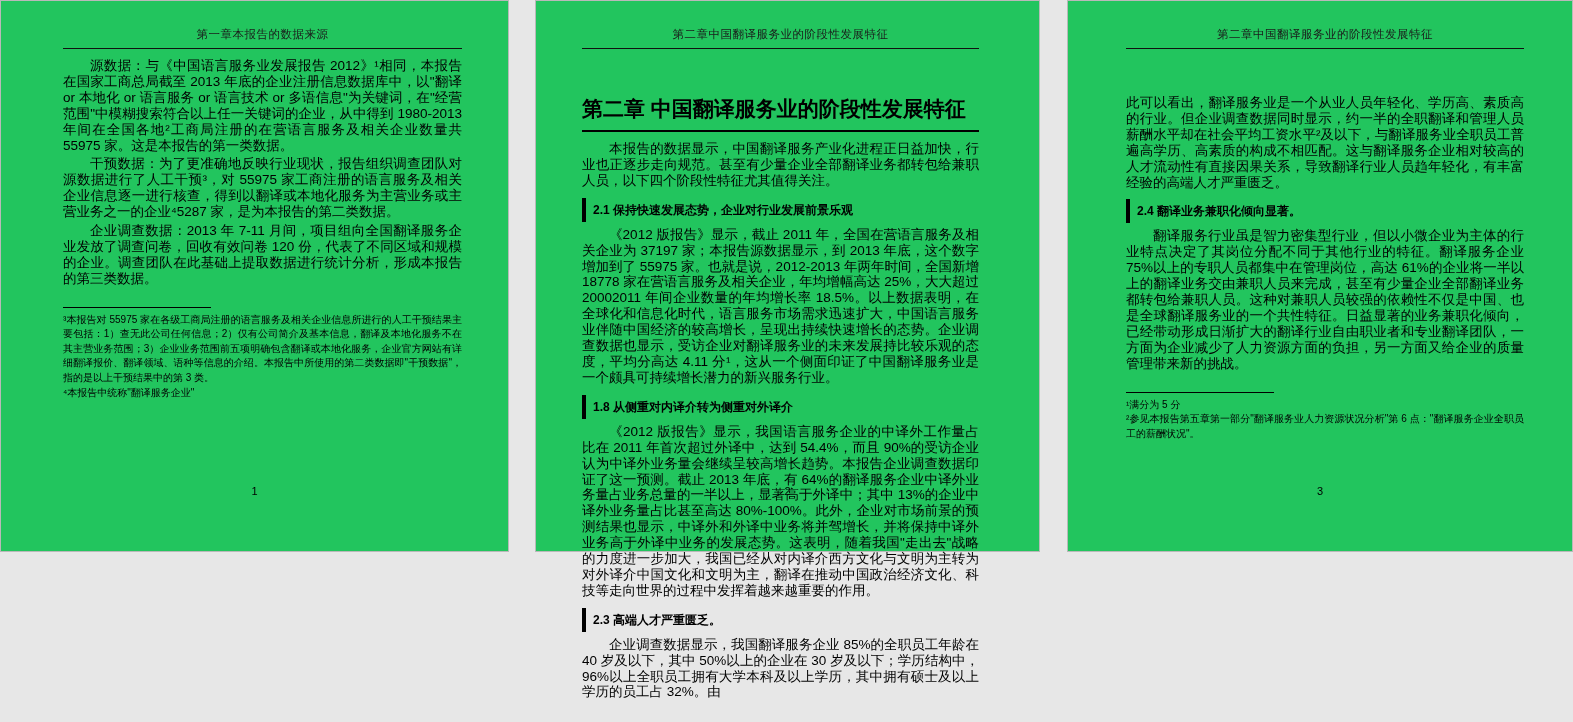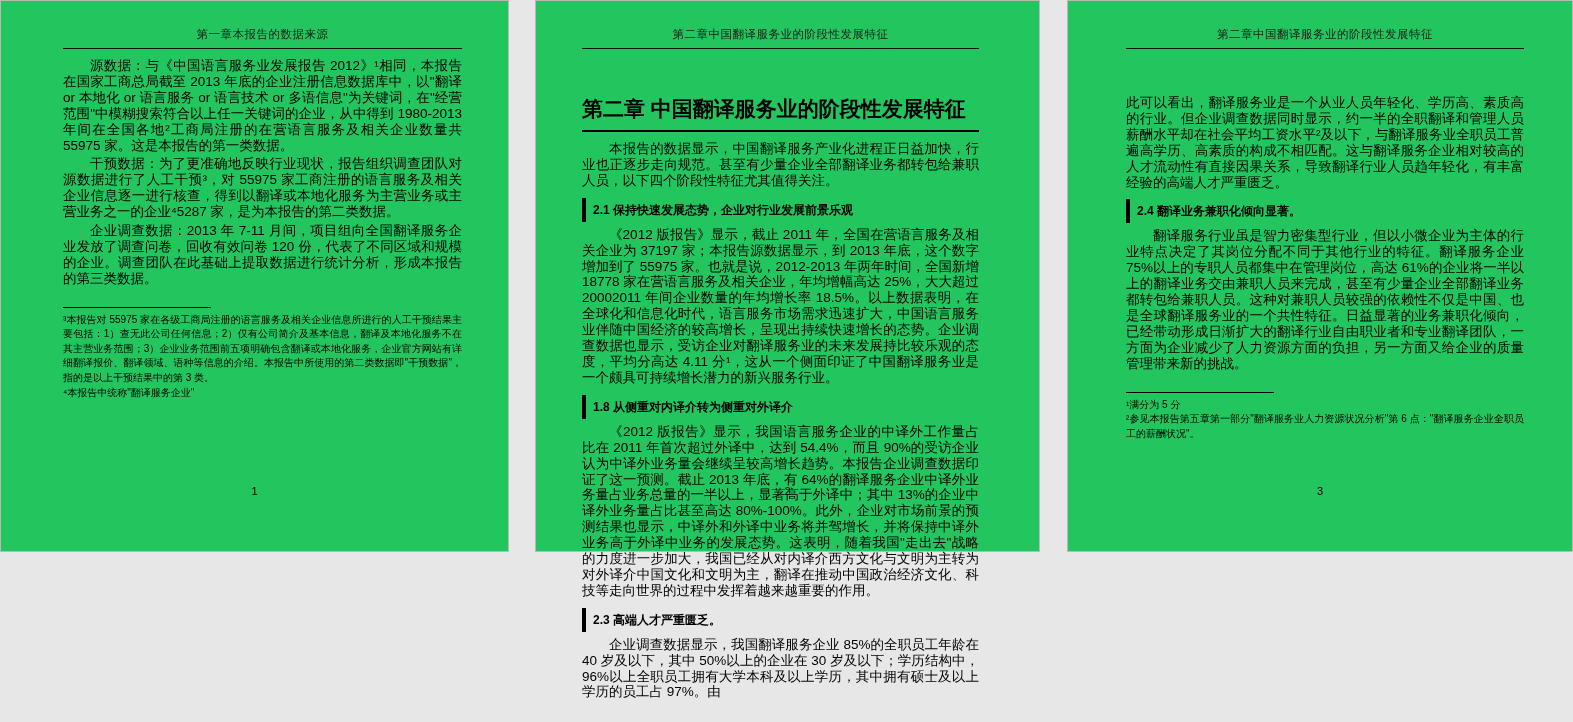--- a/index.html
+++ b/index.html
@@ -115,21 +115,21 @@
     <div class="content">
       <div class="running-header">第二章中国翻译服务业的阶段性发展特征</div>
       <div class="chapter-title">第二章 中国翻译服务业的阶段性发展特征</div>
       <div class="body-text">
         <p class="para">本报告的数据显示，中国翻译服务产业化进程正日益加快，行业也正逐步走向规范。甚至有少量企业全部翻译业务都转包给兼职人员，以下四个阶段性特征尤其值得关注。</p>
         <div class="section-heading">2.1 保持快速发展态势，企业对行业发展前景乐观</div>
         <p class="para">《2012 版报告》显示，截止 2011 年，全国在营语言服务及相关企业为 37197 家；本报告源数据显示，到 2013 年底，这个数字增加到了 55975 家。也就是说，2012-2013 年两年时间，全国新增 18778 家在营语言服务及相关企业，年均增幅高达 25%，大大超过 20002011 年间企业数量的年均增长率 18.5%。以上数据表明，在全球化和信息化时代，语言服务市场需求迅速扩大，中国语言服务业伴随中国经济的较高增长，呈现出持续快速增长的态势。企业调查数据也显示，受访企业对翻译服务业的未来发展持比较乐观的态度，平均分高达 4.11 分¹，这从一个侧面印证了中国翻译服务业是一个颇具可持续增长潜力的新兴服务行业。</p>
         <div class="section-heading">1.8 从侧重对内译介转为侧重对外译介</div>
         <p class="para">《2012 版报告》显示，我国语言服务企业的中译外工作量占比在 2011 年首次超过外译中，达到 54.4%，而且 90%的受访企业认为中译外业务量会继续呈较高增长趋势。本报告企业调查数据印证了这一预测。截止 2013 年底，有 64%的翻译服务企业中译外业务量占业务总量的一半以上，显著高于外译中；其中 13%的企业中译外业务量占比甚至高达 80%-100%。此外，企业对市场前景的预测结果也显示，中译外和外译中业务将并驾增长，并将保持中译外业务高于外译中业务的发展态势。这表明，随着我国"走出去"战略的力度进一步加大，我国已经从对内译介西方文化与文明为主转为对外译介中国文化和文明为主，翻译在推动中国政治经济文化、科技等走向世界的过程中发挥着越来越重要的作用。</p>
         <div class="section-heading">2.3 高端人才严重匮乏。</div>
-        <p class="para">企业调查数据显示，我国翻译服务企业 85%的全职员工年龄在 40 岁及以下，其中 50%以上的企业在 30 岁及以下；学历结构中，96%以上全职员工拥有大学本科及以上学历，其中拥有硕士及以上学历的员工占 97%。由</p>
+        <p class="para">企业调查数据显示，我国翻译服务企业 85%的全职员工年龄在 40 岁及以下，其中 50%以上的企业在 30 岁及以下；学历结构中，96%以上全职员工拥有大学本科及以上学历，其中拥有硕士及以上学历的员工占 32%。由</p>
       </div>
     </div>
     <div class="page-number">2</div>
   </div>
 
   <div class="page page-3">
     <div class="content">
       <div class="running-header">第二章中国翻译服务业的阶段性发展特征</div>
       <div class="body-text">
         <p class="para noindent first">此可以看出，翻译服务业是一个从业人员年轻化、学历高、素质高的行业。但企业调查数据同时显示，约一半的全职翻译和管理人员薪酬水平却在社会平均工资水平²及以下，与翻译服务业全职员工普遍高学历、高素质的构成不相匹配。这与翻译服务企业相对较高的人才流动性有直接因果关系，导致翻译行业人员趋年轻化，有丰富经验的高端人才严重匮乏。</p>

